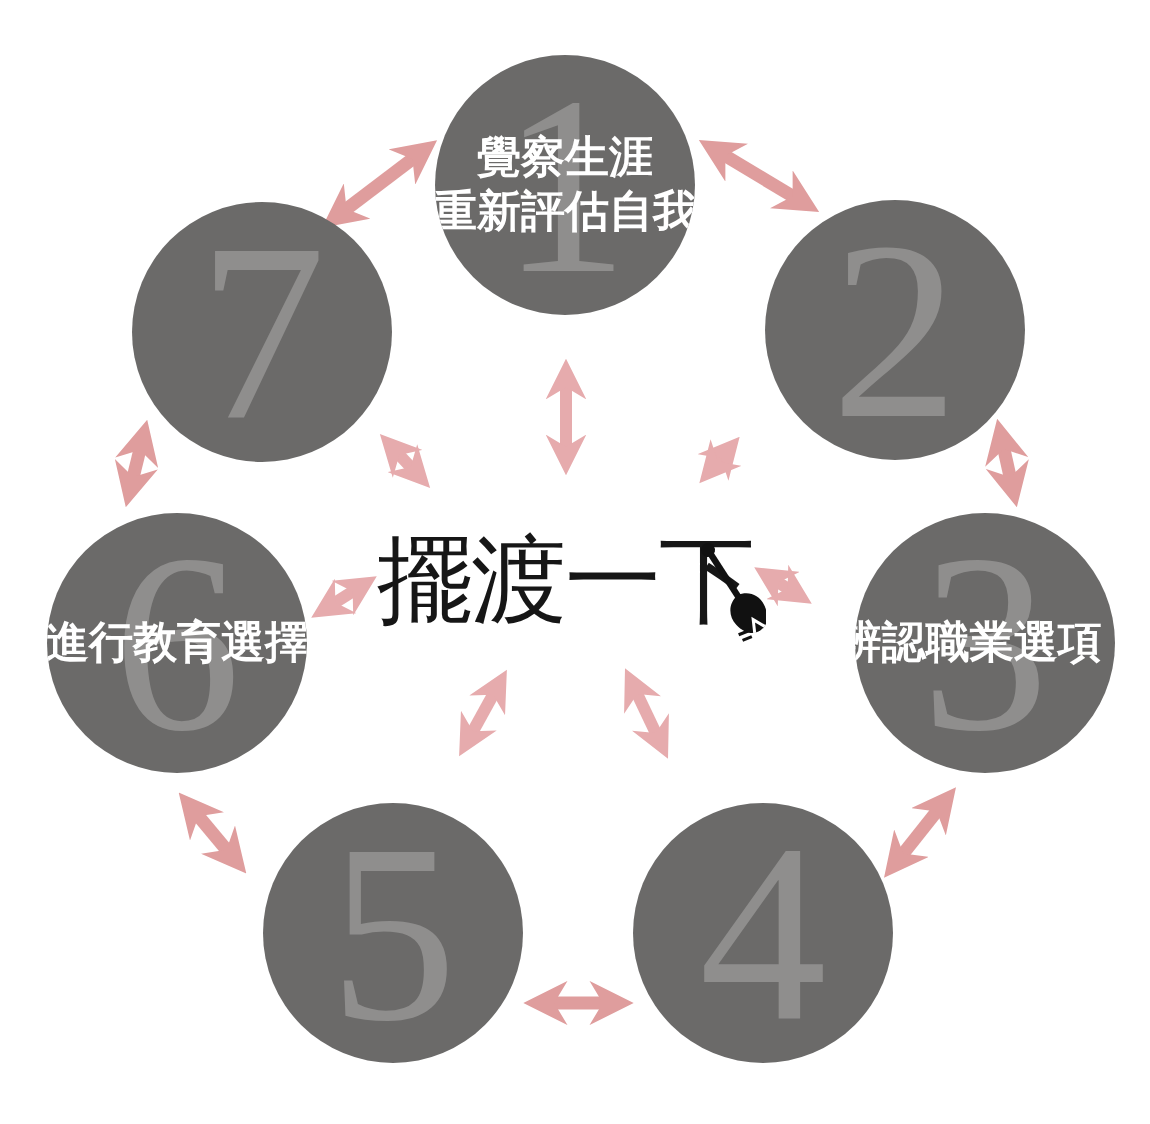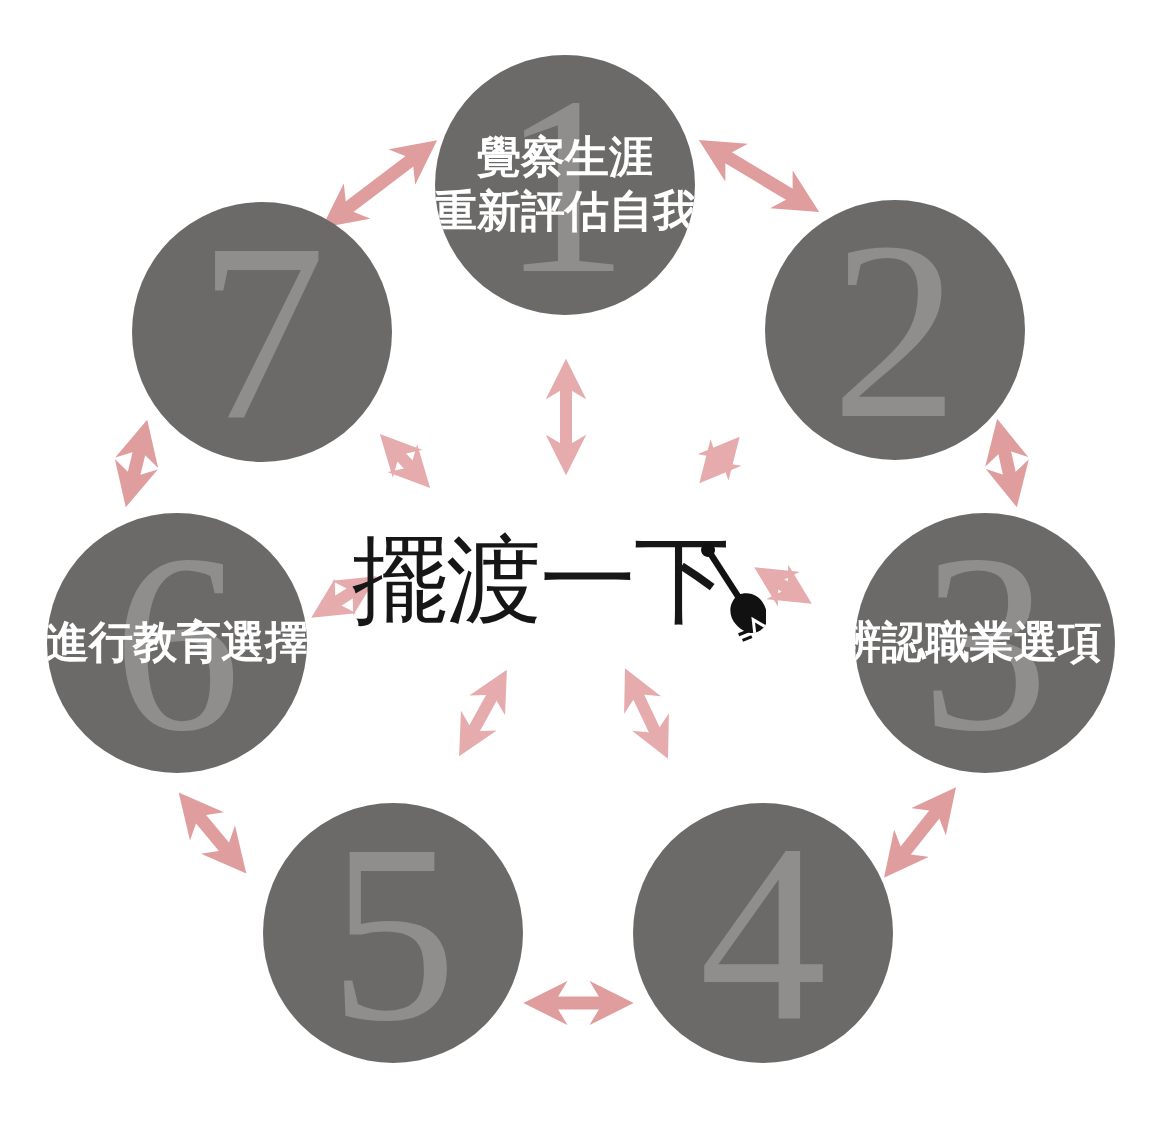--- a/index.html
+++ b/index.html
@@ -35,21 +35,21 @@
   .pos-2{left:765px;top:200px;}
   .pos-3{left:855px;top:513px;}
   .pos-4{left:633px;top:803px;}
   .pos-5{left:263px;top:803px;}
   .pos-6{left:47px;top:513px;}
   .pos-7{left:132px;top:202px;}
   .pos-3 .label{transform:translate(-54%,-50%);}
   .pos-5 .label{transform:translate(-46%,-50%);}
   
   .center-title{
-    position:absolute;left:540px;top:582px;transform:translate(-50%,-50%);
+    position:absolute;left:565px;top:582px;transform:translate(-50%,-50%);
     z-index:4;font-size:96px;color:#161616;font-weight:400;
     white-space:nowrap;letter-spacing:-2px;
   }
   .oar{position:absolute;left:686px;top:534px;z-index:5;}
 </style>
 </head>
 <body>
 
 <div id="stage">
 

